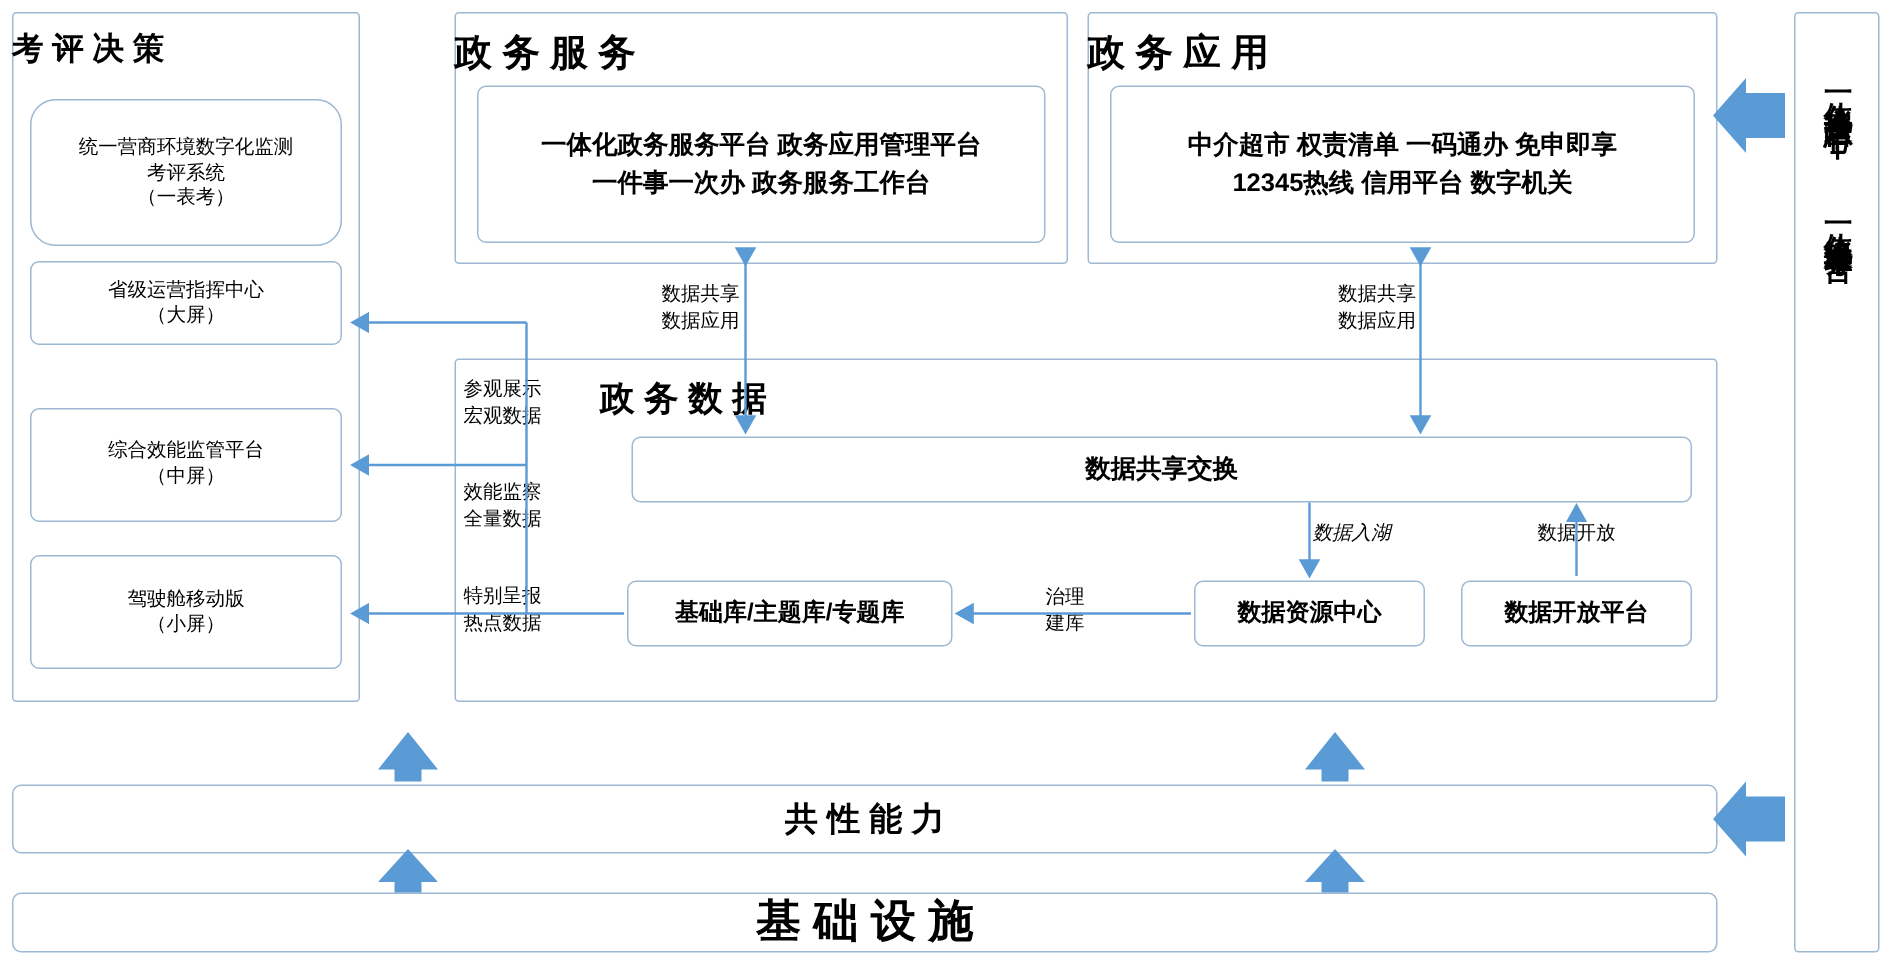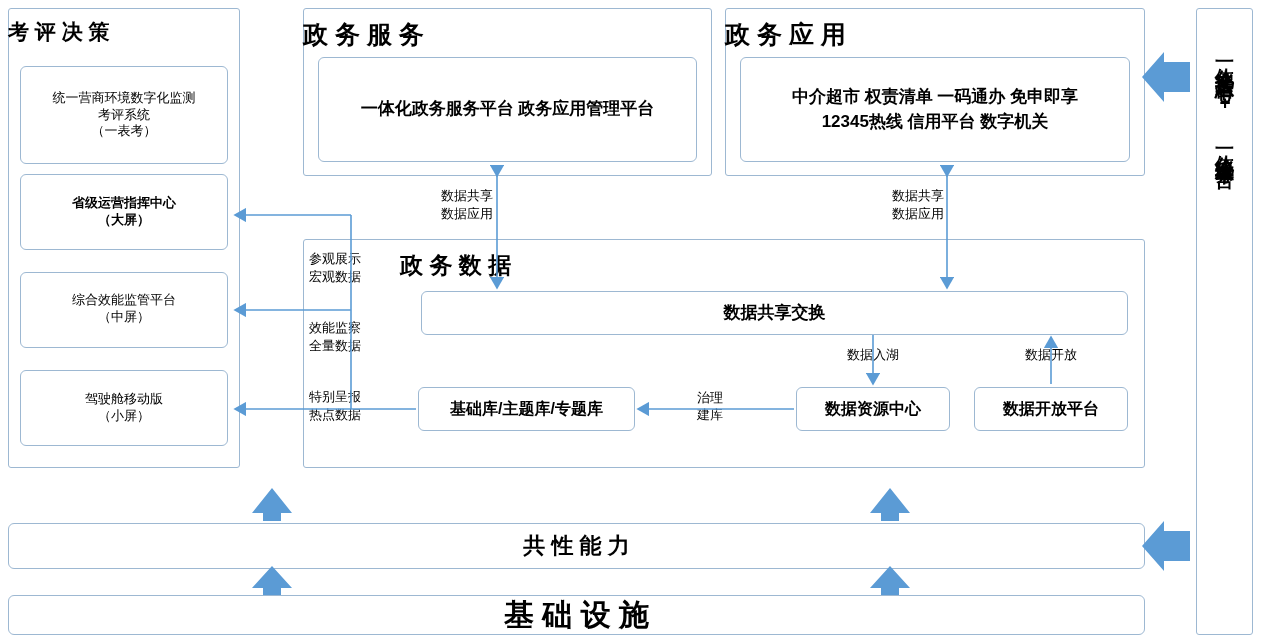--- a/index.html
+++ b/index.html
@@ -37,29 +37,29 @@
     text-orientation:upright;
     letter-spacing:2px;
   }
 </style>
 </head>
 <body>
 
 <div class="abs panel" style="left:8px;top:8px;width:232px;height:460px;"></div>
 <div class="abs title" style="left:8px;top:18px;width:232px;font-size:21px;">考 评 决 策</div>
 
-<div class="abs box" style="left:20px;top:66px;width:208px;height:98px;">
+<div class="abs box" style="left:20px;top:66px;width:208px;height:98px;border-radius:17px;">
   <div>
     <div class="lbl">统一营商环境数字化监测</div>
     <div class="lbl">考评系统</div>
     <div class="lbl">（一表考）</div>
   </div>
 </div>
 
-<div class="abs box" style="left:20px;top:174px;width:208px;height:76px;font-weight:bold;">
+<div class="abs box" style="left:20px;top:174px;width:208px;height:56px;">
   <div>
     <div class="lbl">省级运营指挥中心</div>
     <div class="lbl">（大屏）</div>
   </div>
 </div>
 
 <div class="abs box" style="left:20px;top:272px;width:208px;height:76px;font-family:Liberation Mono, monospace;">
   <div>
     <div class="lbl">综合效能监管平台</div>
     <div class="lbl">（中屏）</div>
@@ -71,20 +71,21 @@
     <div class="lbl">驾驶舱移动版</div>
     <div class="lbl">（小屏）</div>
   </div>
 </div>
 
 <div class="abs panel" style="left:303px;top:8px;width:409px;height:168px;"></div>
 <div class="abs title" style="left:303px;top:18px;width:409px;font-size:25px;">政 务 服 务</div>
 <div class="abs box" style="left:318px;top:57px;width:379px;height:105px;">
   <div>
     <div style="font-size:17px;font-weight:bold;">一体化政务服务平台 政务应用管理平台</div>
+    <div style="font-size:17px;font-weight:bold;">一件事一次办 政务服务工作台</div>
   </div>
 </div>
 
 <div class="abs panel" style="left:725px;top:8px;width:420px;height:168px;"></div>
 <div class="abs title" style="left:725px;top:18px;width:420px;font-size:25px;">政 务 应 用</div>
 <div class="abs box" style="left:740px;top:57px;width:390px;height:105px;">
   <div>
     <div style="font-size:17px;font-weight:bold;">中介超市 权责清单 一码通办 免申即享</div>
     <div style="font-size:17px;font-weight:bold;">12345热线 信用平台 数字机关</div>
   </div>
@@ -102,21 +103,21 @@
 </div>
 
 <div class="abs box" style="left:796px;top:387px;width:154px;height:44px;font-size:16px;font-weight:bold;">
   <span>数据资源中心</span>
 </div>
 
 <div class="abs box" style="left:974px;top:387px;width:154px;height:44px;font-size:16px;font-weight:bold;">
   <span>数据开放平台</span>
 </div>
 
-<div class="abs lbl" style="left:828px;top:347px;width:90px;">数据入湖</div>
+<div class="abs lbl" style="left:856px;top:347px;width:90px;font-style:italic;">数据入湖</div>
 <div class="abs lbl" style="left:1006px;top:347px;width:90px;">数据开放</div>
 <div class="abs lbl" style="left:680px;top:390px;width:60px;">治理</div>
 <div class="abs lbl" style="left:680px;top:407px;width:60px;">建库</div>
 
 <div class="abs lbl" style="left:412px;top:188px;width:110px;">数据共享</div>
 <div class="abs lbl" style="left:412px;top:206px;width:110px;">数据应用</div>
 
 <div class="abs lbl" style="left:863px;top:188px;width:110px;">数据共享</div>
 <div class="abs lbl" style="left:863px;top:206px;width:110px;">数据应用</div>
 

